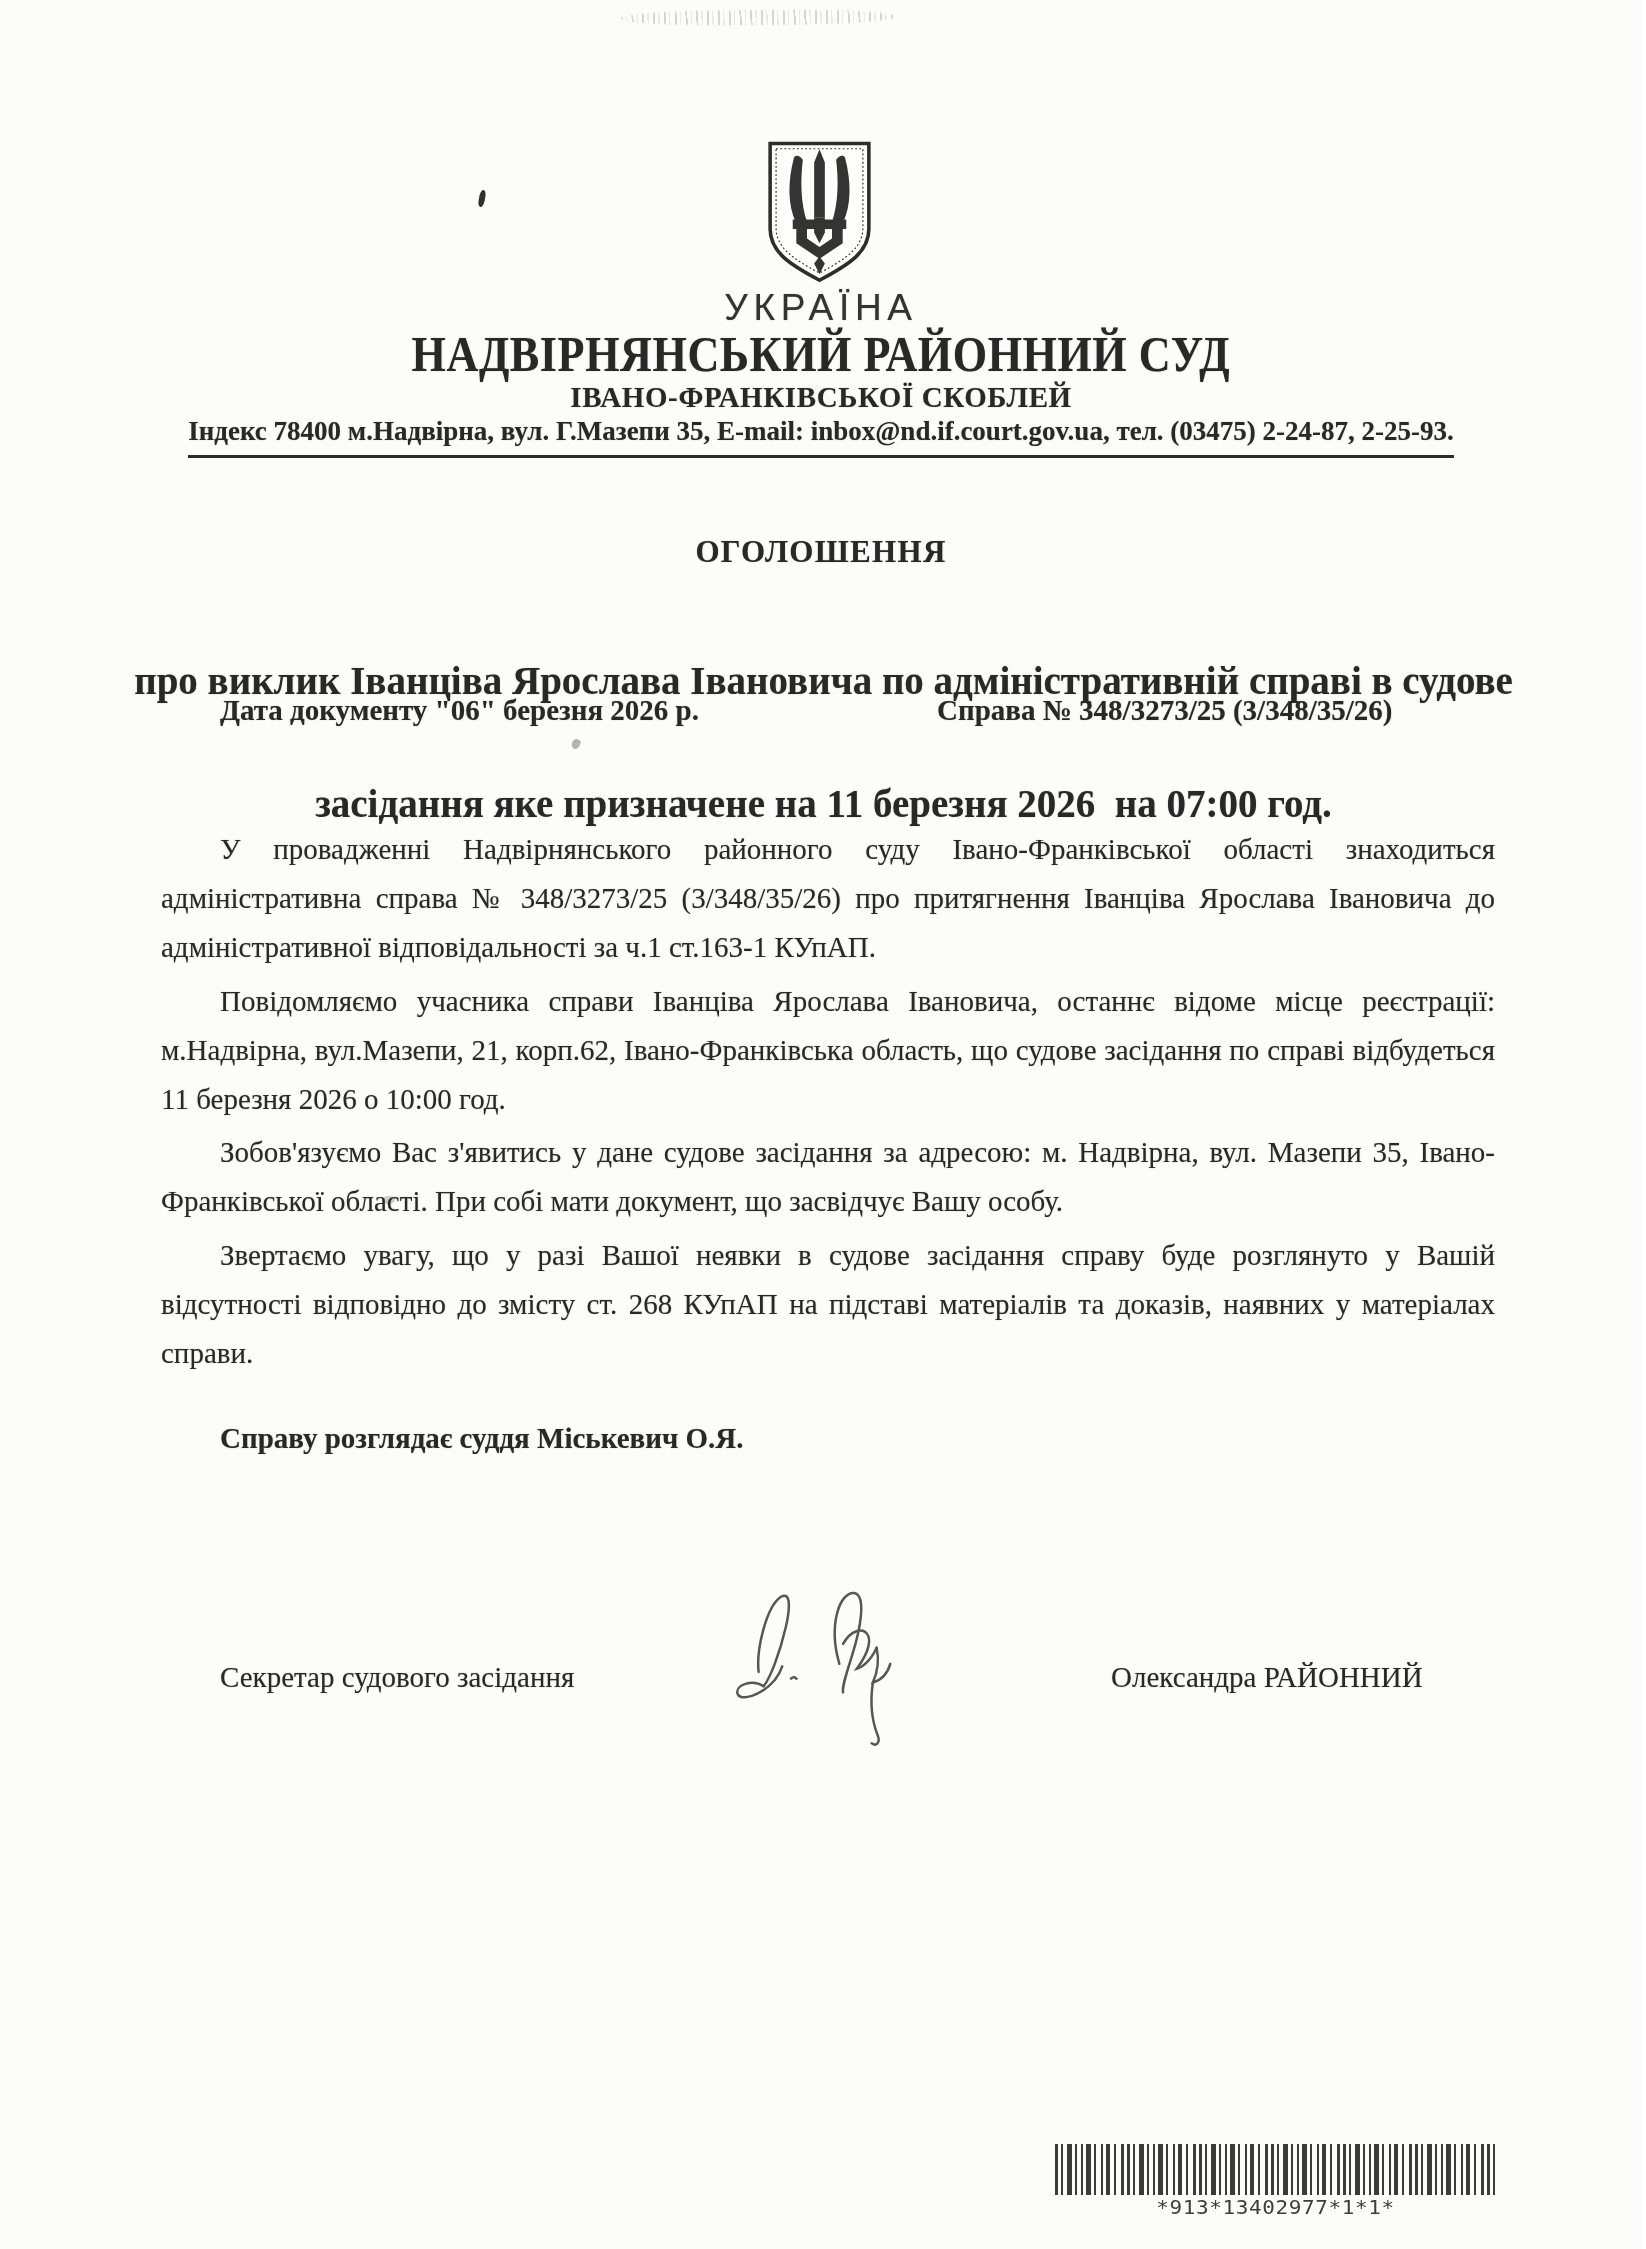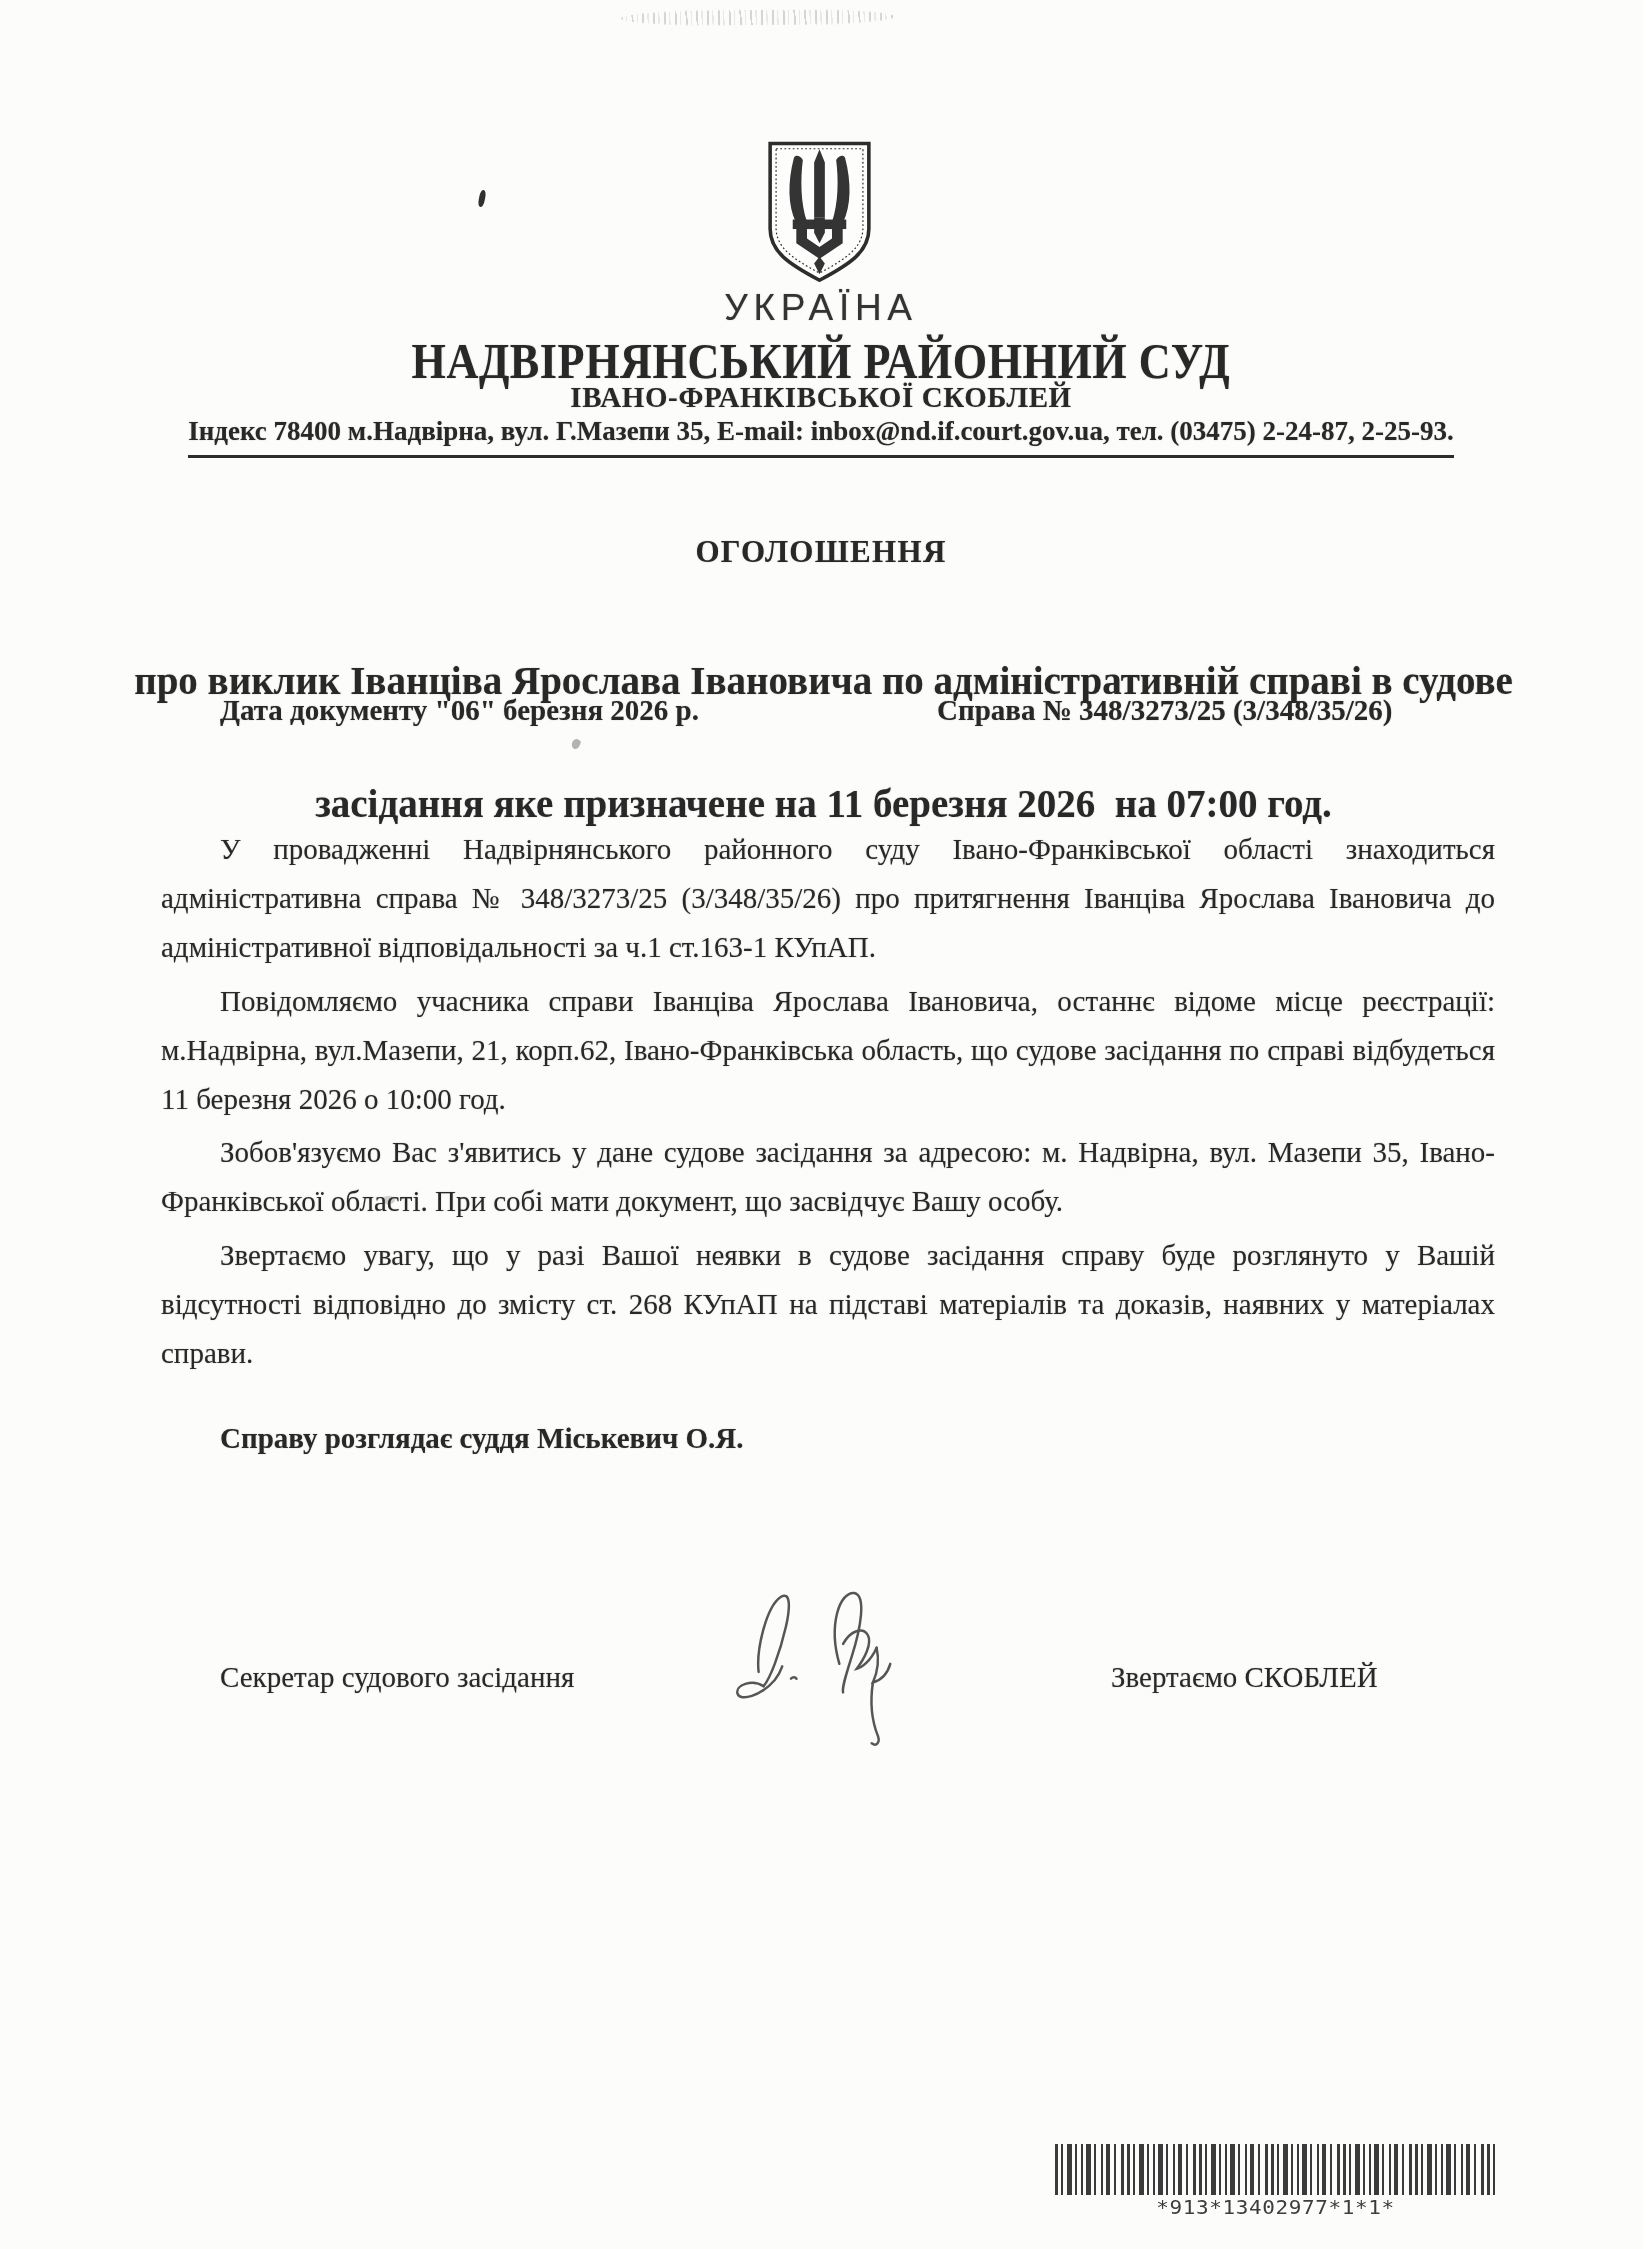--- a/index.html
+++ b/index.html
@@ -78,21 +78,20 @@
   }
   .court-name {
     position: absolute;
     left: 0; top: 326px;
     width: 100%;
     text-align: center;
     font-size: 48px;
     font-weight: bold;
     letter-spacing: 0.6px;
     white-space: nowrap;
-    margin-top: 7px;
   }
   .court-name > span {
     display: inline-block;
     transform: scale(0.92, 1.04);
   }
   .court-region {
     position: absolute;
     left: 0; top: 381px;
     width: 100%;
     text-align: center;
@@ -276,21 +275,21 @@
   <svg class="signature-svg" viewBox="0 0 350 380" xmlns="http://www.w3.org/2000/svg" fill="none" stroke="#565656" stroke-width="4" stroke-linecap="round">
     <path d="M48 185 C44 150 60 80 84 64 C98 56 100 76 92 112 C82 156 66 196 56 208"></path>
     <path d="M56 208 C38 196 10 206 14 220 C18 233 52 224 74 198 C80 190 84 182 86 176"></path>
     <path d="M100 196 C103 193 107 193 109 196"></path>
     <path d="M178 172 C160 110 178 56 202 58 C222 62 212 116 198 160 C188 192 182 210 184 218"></path>
     <path d="M184 140 C196 118 216 112 224 126 C231 140 218 164 206 180 C214 178 228 168 238 146"></path>
     <path d="M238 146 C242 164 240 184 232 202 C246 198 256 186 260 172"></path>
     <path d="M232 202 C226 242 232 268 240 288 C244 298 238 306 230 300"></path>
   </svg>
 
-  <div class="secretary-name ink">Звертаємо СКОБЛЕЙ</div>
+  <div class="secretary-name ink">Олександра РАЙОННИЙ</div>
 
   <div class="barcode-block">
     <div class="barcode-bars"></div>
     <div class="barcode-caption">*913*13402977*1*1*</div>
   </div>
 
 </div>
 
 
 </body></html>

